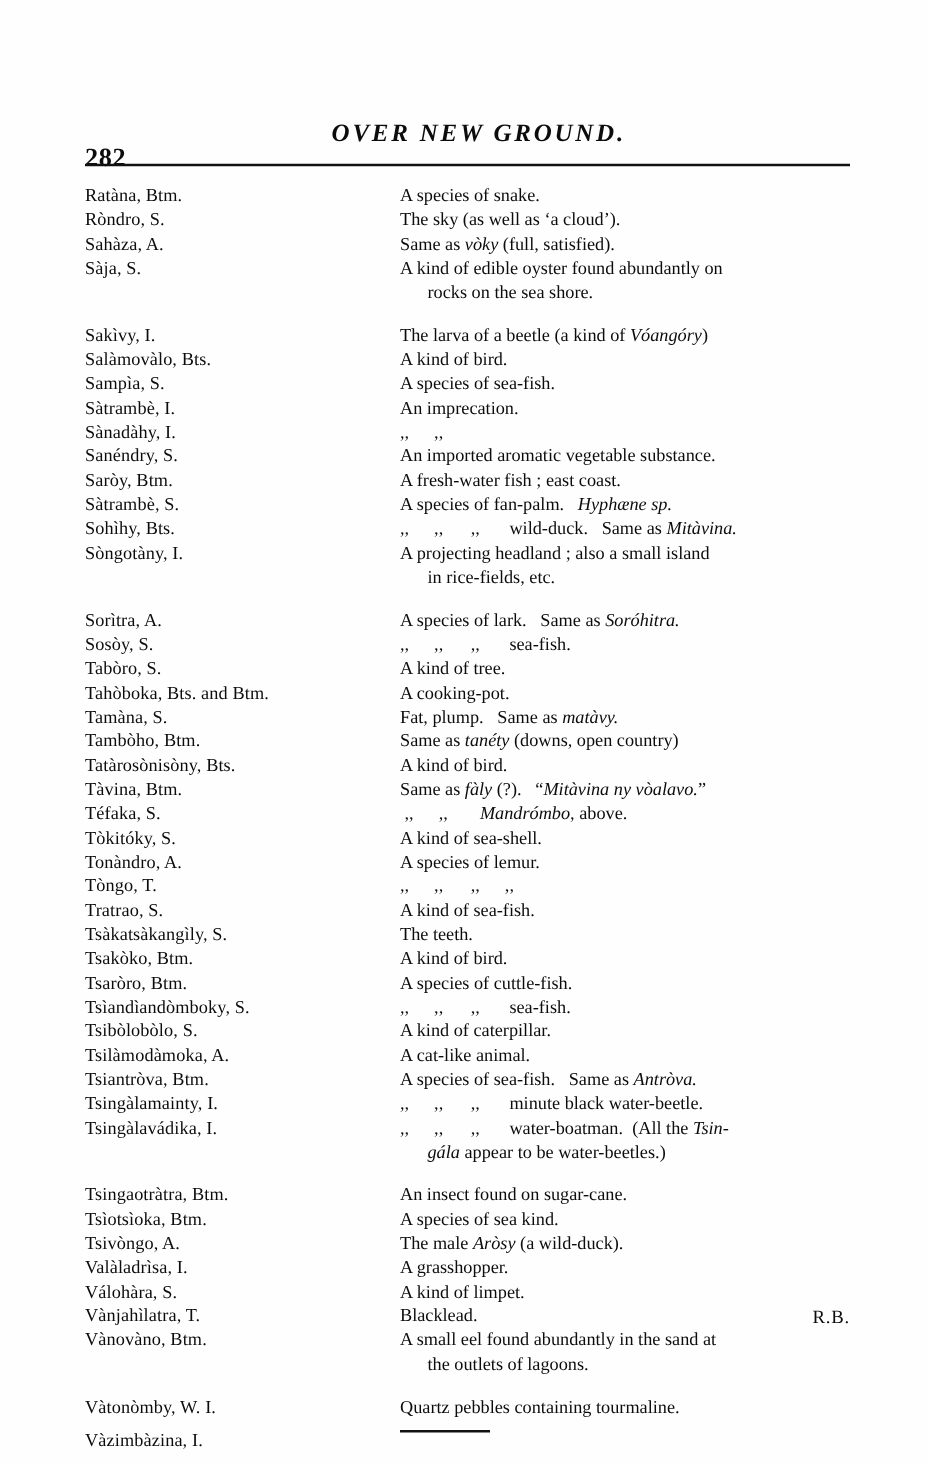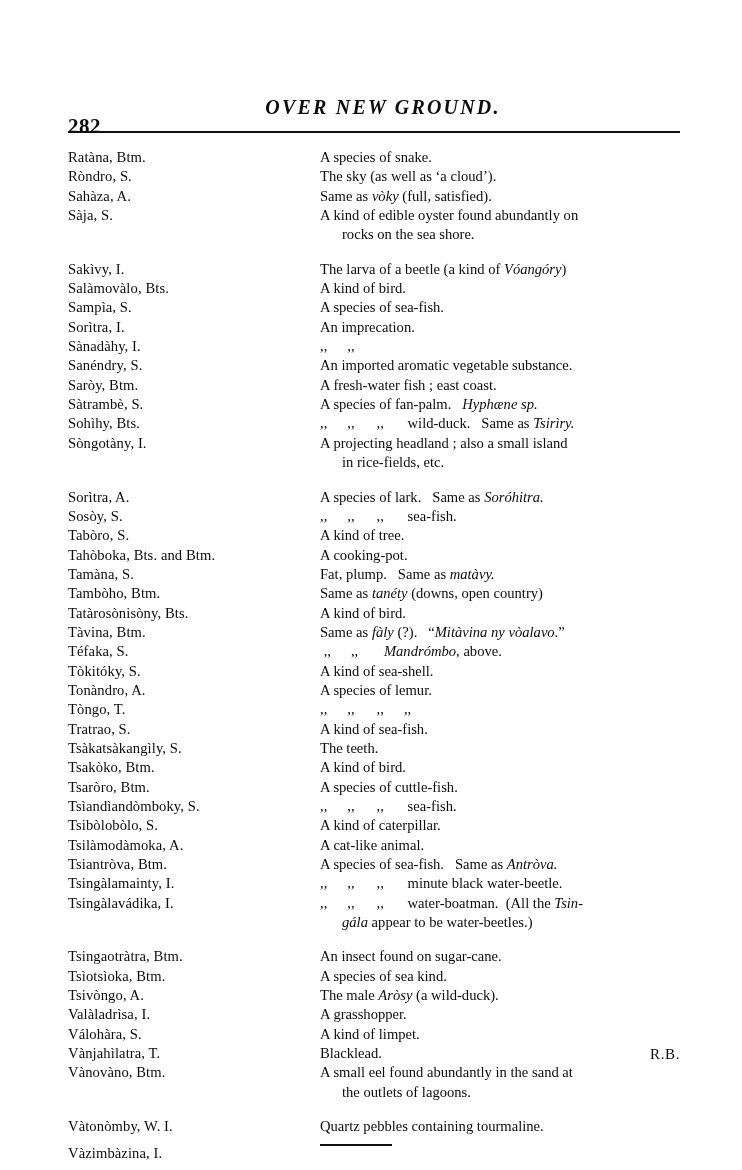--- a/index.html
+++ b/index.html
@@ -165,42 +165,42 @@
       </div>
       <div class="entry">
         <span class="hw">Salàmovàlo, Bts.</span>
         <span class="df">A kind of bird.</span>
       </div>
       <div class="entry">
         <span class="hw">Sampìa, S.</span>
         <span class="df">A species of sea-fish.</span>
       </div>
       <div class="entry">
-        <span class="hw">Sorìtra, I.</span>
+        <span class="hw">Sàtrambè, I.</span>
         <span class="df">An imprecation.</span>
       </div>
       <div class="entry">
         <span class="hw">Sànadàhy, I.</span>
         <span class="df"><span class="ditto d1">,,</span><span class="ditto d2">,,</span></span>
       </div>
       <div class="entry">
         <span class="hw">Sanéndry, S.</span>
         <span class="df">An imported aromatic vegetable substance.</span>
       </div>
       <div class="entry">
         <span class="hw">Saròy, Btm.</span>
         <span class="df">A fresh-water fish ; east coast.</span>
       </div>
       <div class="entry">
         <span class="hw">Sàtrambè, S.</span>
         <span class="df">A species of fan-palm.&nbsp;&nbsp; <i>Hyphæne sp.</i></span>
       </div>
       <div class="entry">
         <span class="hw">Sohìhy, Bts.</span>
-        <span class="df"><span class="ditto d1">,,</span><span class="ditto d2">,,</span><span class="ditto d3">,,</span> wild-duck.&nbsp;&nbsp; Same as <i>Tsirìry.</i></span>
+        <span class="df"><span class="ditto d1">,,</span><span class="ditto d2">,,</span><span class="ditto d3">,,</span> wild-duck.&nbsp;&nbsp; Same as <i>Mitàvina.</i></span>
       </div>
       <div class="entry">
         <span class="hw">Sòngotàny, I.</span>
         <span class="df">A projecting headland ; also a small island<span class="cont">in rice-fields, etc.</span></span>
       </div>
       <div class="entry gap-before">
         <span class="hw">Sorìtra, A.</span>
         <span class="df">A species of lark.&nbsp;&nbsp; Same as <i>Soróhitra.</i></span>
       </div>
       <div class="entry">

